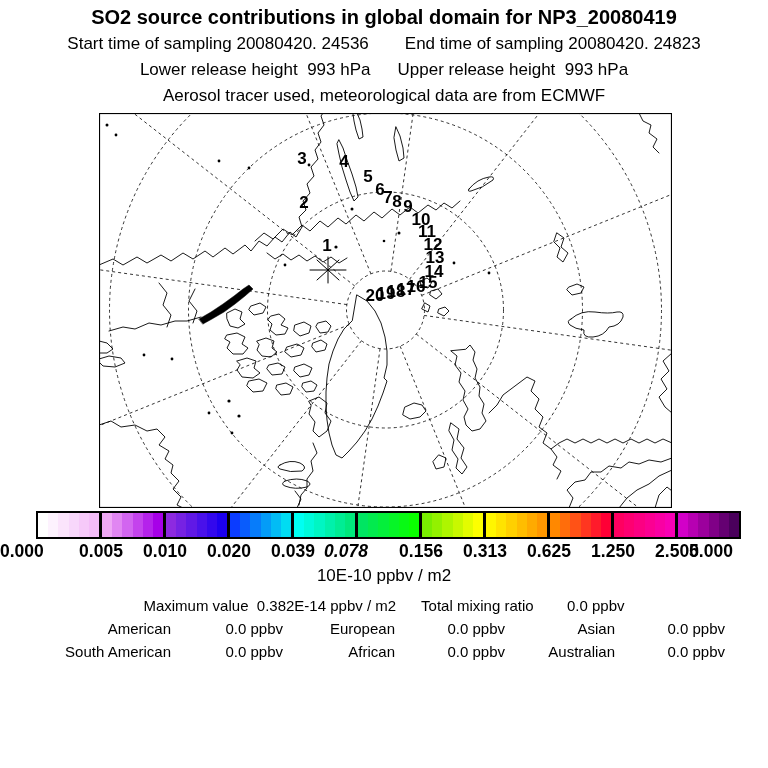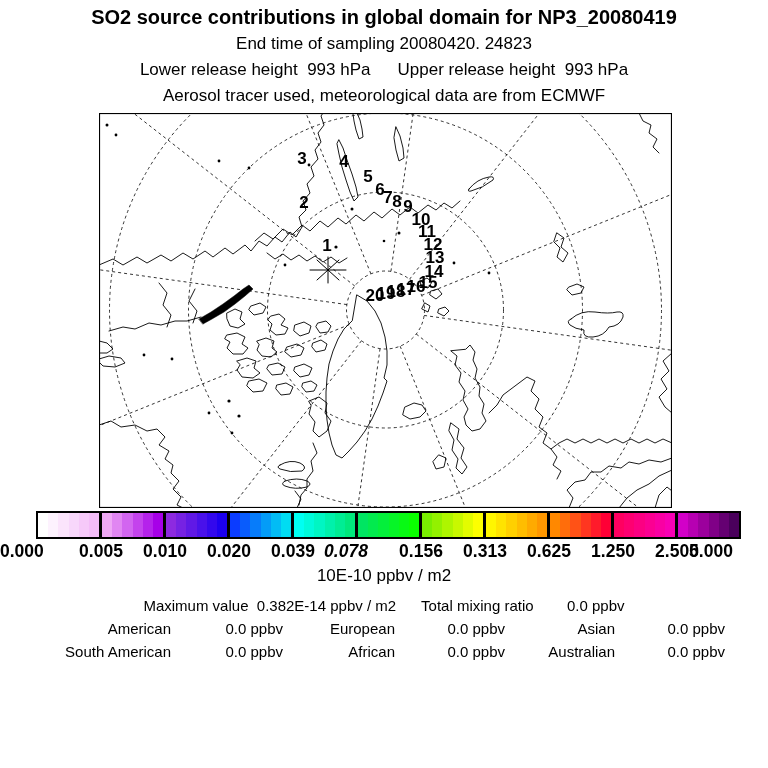--- a/index.html
+++ b/index.html
@@ -29,20 +29,21 @@
   .r1{top:620px;} .r2{top:643px;}
 </style>
 </head>
 <body>
 
 <div class="page">
 
   <div class="hline title">SO2 source contributions in global domain for NP3_20080419</div>
 
   <div class="hline l2">
+    <span>Start time of sampling 20080420. 24536</span>
     <span>End time of sampling 20080420. 24823</span>
   </div>
 
   <div class="hline l3">
     <span>Lower release height  993 hPa</span>
     <span>Upper release height  993 hPa</span>
   </div>
 
   <div class="hline l4">Aerosol tracer used, meteorological data are from ECMWF</div>
 

